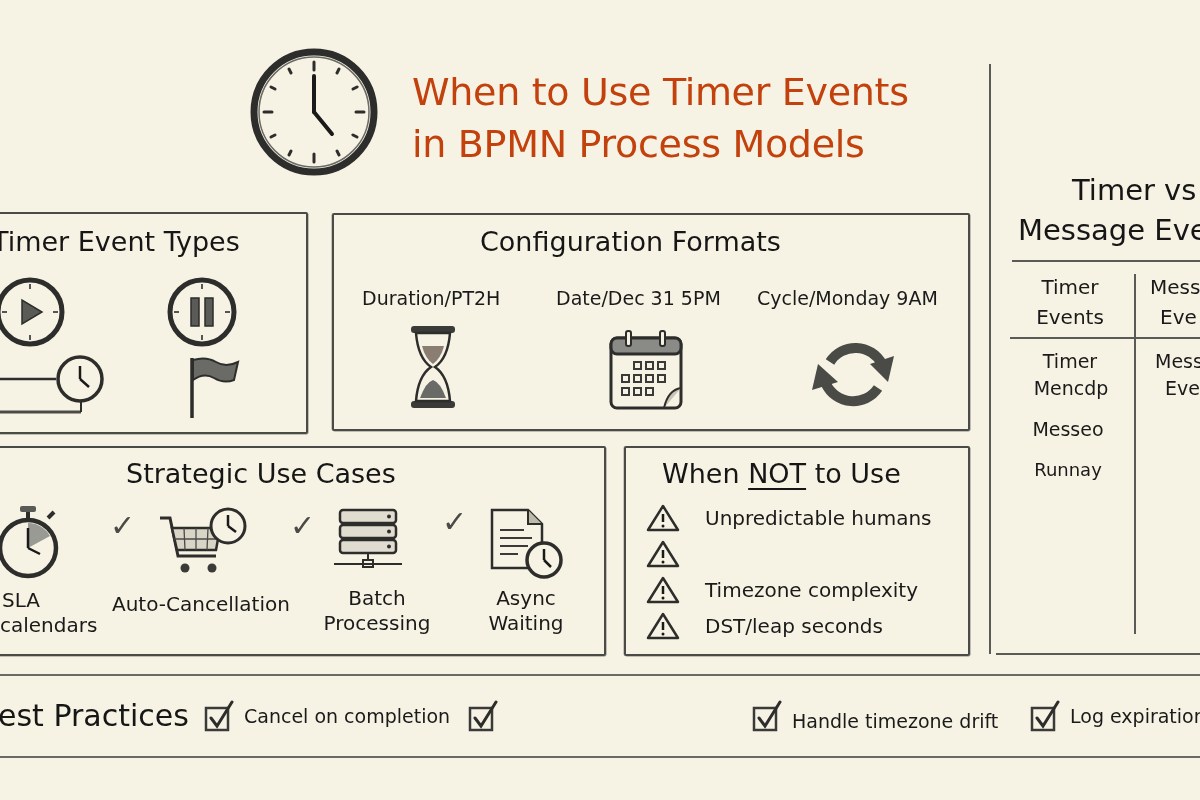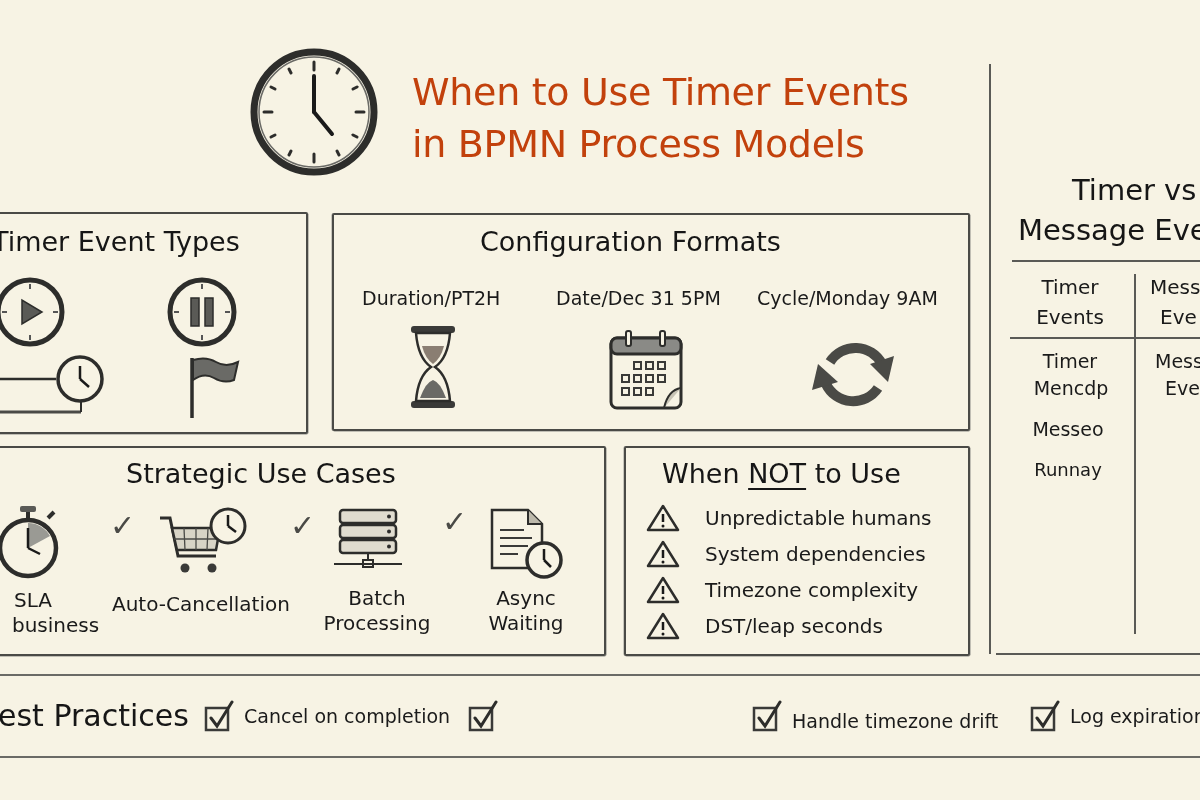--- a/index.html
+++ b/index.html
@@ -186,23 +186,23 @@
   <svg width="66" height="76" viewBox="0 0 66 76">
     <rect x="24" y="2" width="16" height="6" rx="2" fill="#5a5a56"></rect>
     <line x1="32" y1="8" x2="32" y2="14" stroke="#2d2d2b" stroke-width="4"></line>
     <line x1="52" y1="14" x2="58" y2="8" stroke="#2d2d2b" stroke-width="4"></line>
     <circle cx="32" cy="44" r="28" fill="#f7f3e4" stroke="#2d2d2b" stroke-width="4.5"></circle>
     <path d="M32,44 L32,19 A25,25 0 0 1 54,32 Z" fill="#9a9a94"></path>
     <line x1="32" y1="44" x2="32" y2="24" stroke="#1a1a1a" stroke-width="2.5"></line>
     <line x1="32" y1="44" x2="44" y2="50" stroke="#1a1a1a" stroke-width="2.5"></line>
   </svg>
 </div>
-<div class="label" style="left:0; top:588px; width:96px; font-size:20px;padding-left:12px;">
+<div class="label" style="left:0; top:588px; width:96px; font-size:20px;">
   <div style="padding-right:54px;">SLA</div>
-  <div style="text-align:left;">business</div>
+  <div style="text-align:left;">calendars</div>
 </div>
 
 <div class="abs" style="left:110px; top:508px; font-size:30px; color:#4a4a46;">✓</div>
 
 <div class="abs" style="left:158px; top:506px;">
   <svg width="92" height="76" viewBox="0 0 92 76">
     <path d="M2,12 L12,12 L20,50 L58,50" fill="none" stroke="#2d2d2b" stroke-width="3"></path>
     <path d="M14,22 L62,22 L58,44 L19,44 Z" fill="#d8d4c6" stroke="#2d2d2b" stroke-width="2.5"></path>
     <g stroke="#4a4a46" stroke-width="1.3">
         <line x1="26" y1="22" x2="27" y2="44"></line>
@@ -277,21 +277,20 @@
       <circle cx="17" cy="22" r="1.5" fill="#1a1a1a"></circle>
     </svg>
   <span>Unpredictable humans</span>
 </div>
 <div class="warn-row" style="top:540px;">
   <svg width="34" height="28" viewBox="0 0 34 28">
       <path d="M17,2 L32,26 L2,26 Z" fill="none" stroke="#2d2d2b" stroke-width="2.5" stroke-linejoin="round"></path>
       <line x1="17" y1="10" x2="17" y2="18" stroke="#1a1a1a" stroke-width="2.5"></line>
       <circle cx="17" cy="22" r="1.5" fill="#1a1a1a"></circle>
     </svg>
-  <span>System dependencies</span>
 </div>
 <div class="warn-row" style="top:576px;">
   <svg width="34" height="28" viewBox="0 0 34 28">
       <path d="M17,2 L32,26 L2,26 Z" fill="none" stroke="#2d2d2b" stroke-width="2.5" stroke-linejoin="round"></path>
       <line x1="17" y1="10" x2="17" y2="18" stroke="#1a1a1a" stroke-width="2.5"></line>
       <circle cx="17" cy="22" r="1.5" fill="#1a1a1a"></circle>
     </svg>
   <span>Timezone complexity</span>
 </div>
 <div class="warn-row" style="top:612px;">

